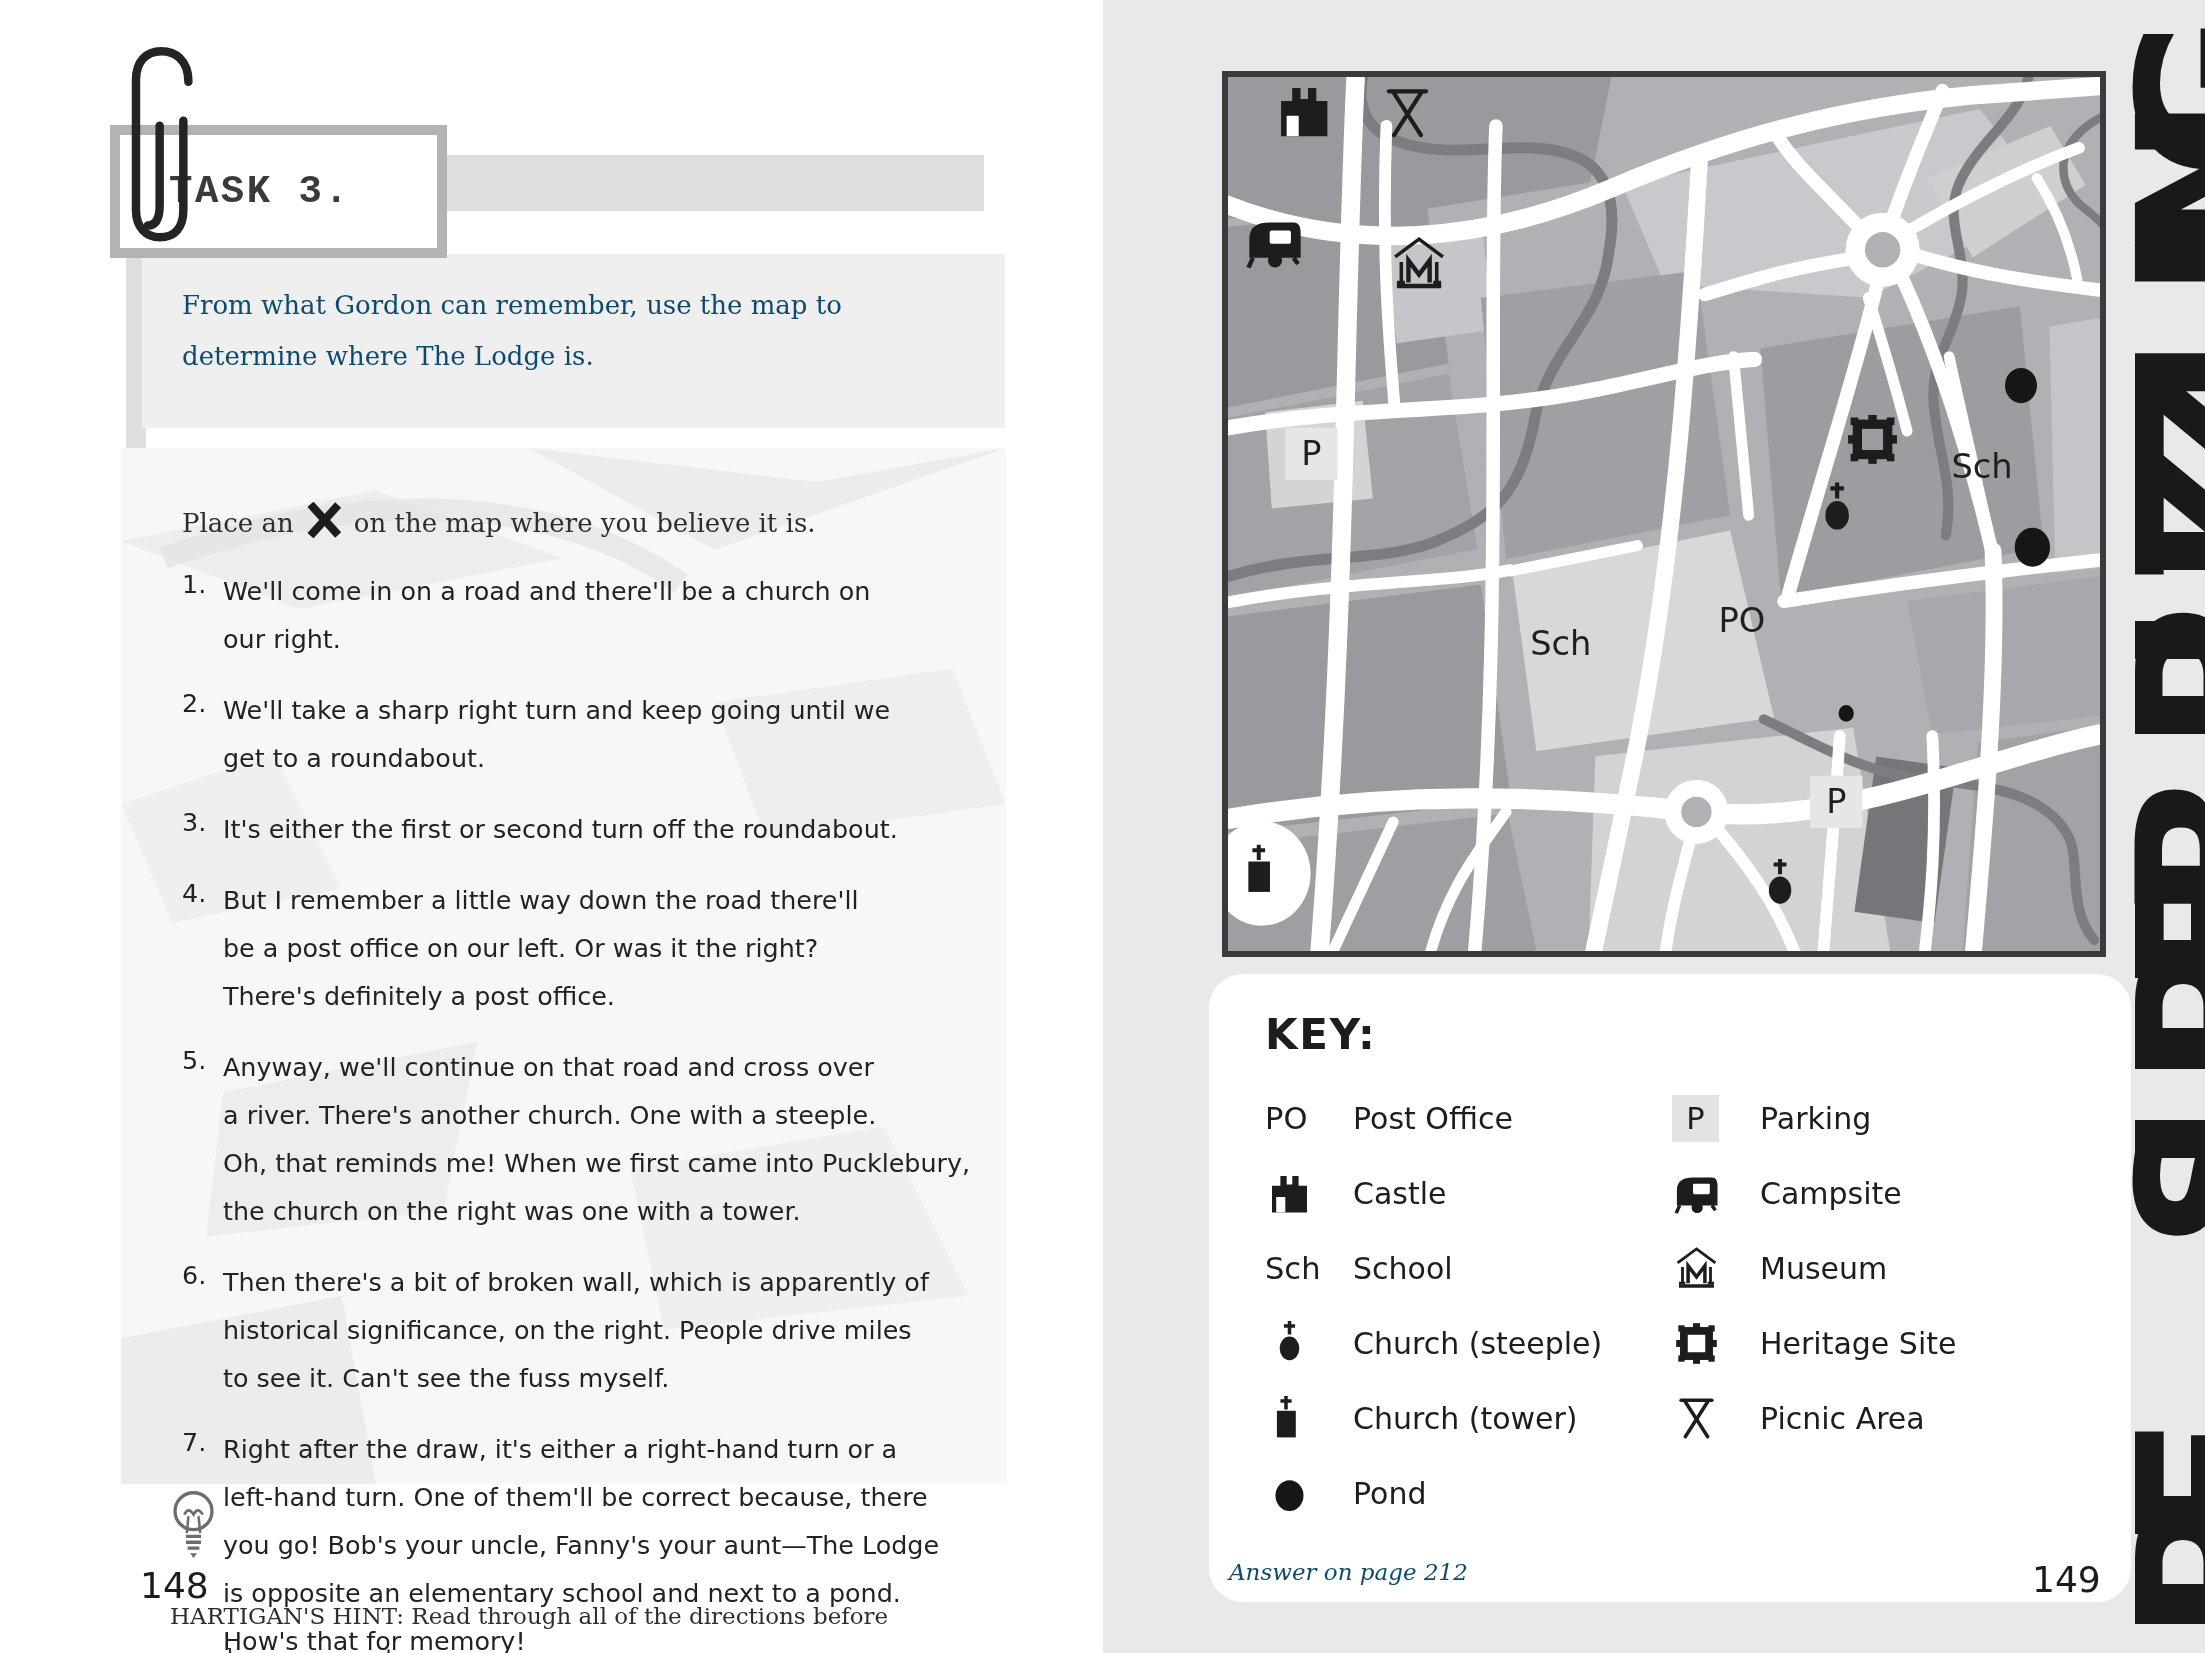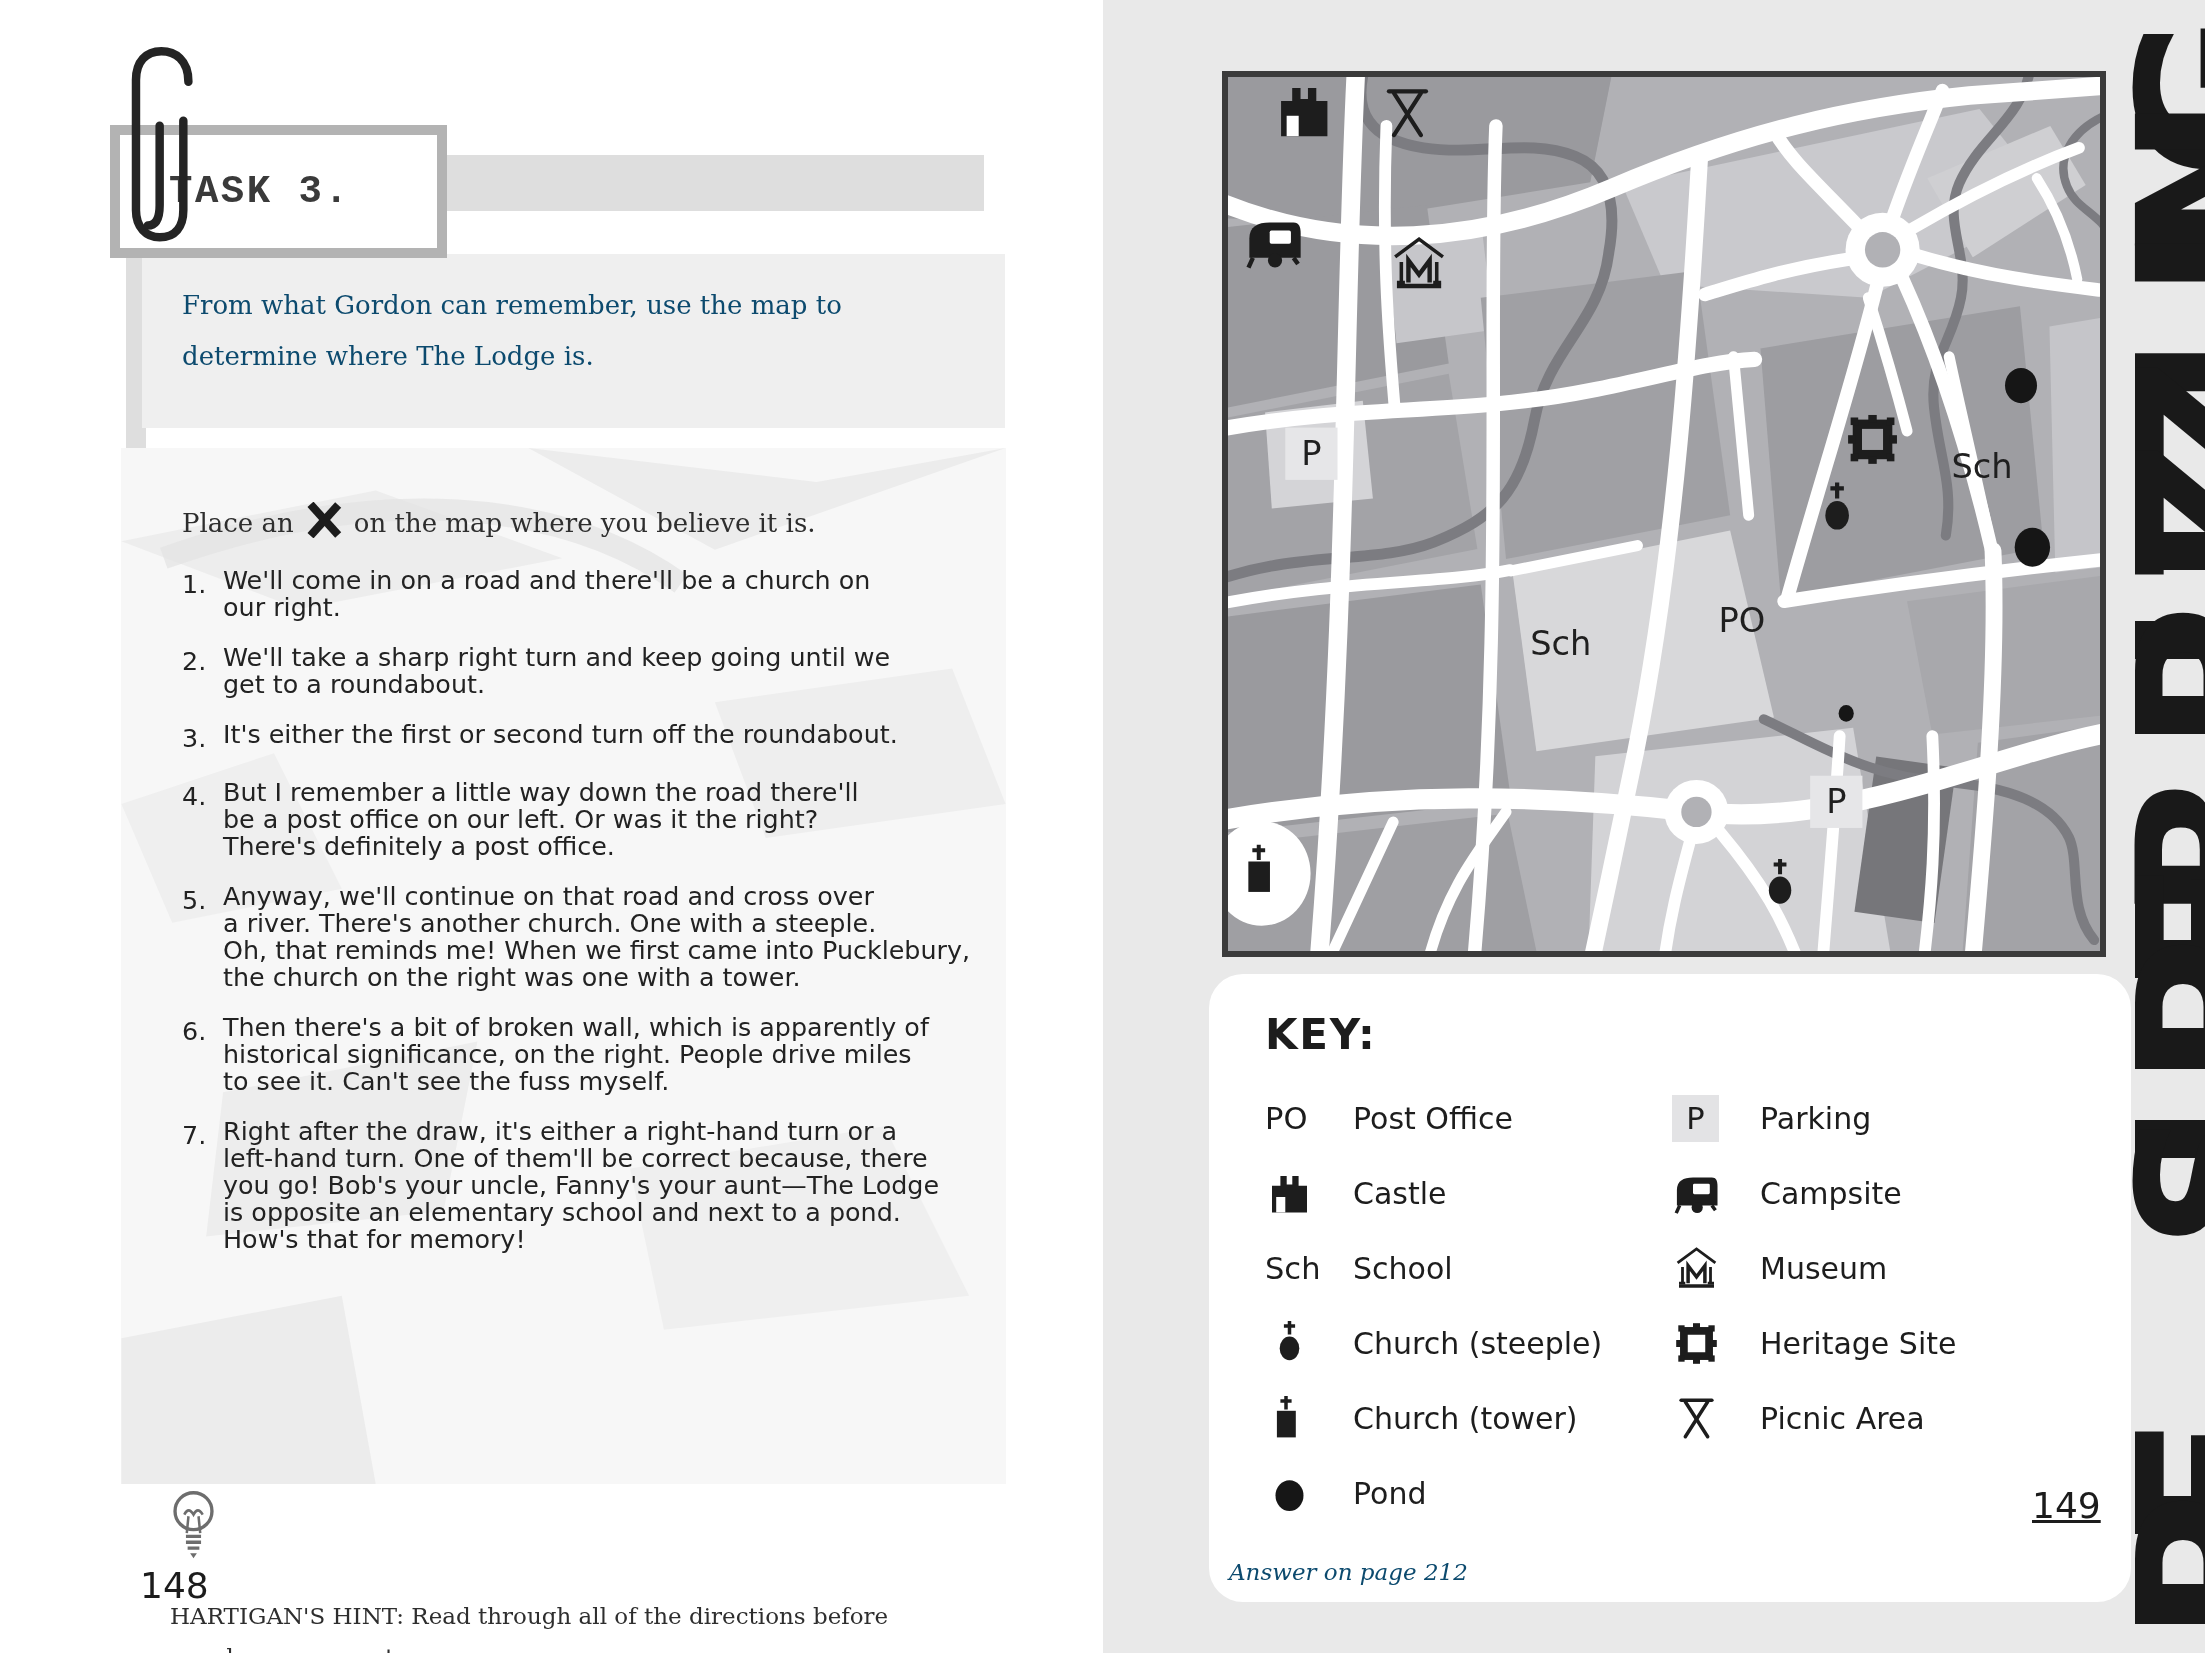--- a/index.html
+++ b/index.html
@@ -20,28 +20,28 @@
   .intro-panel{position:absolute;left:142px;top:254px;width:863px;height:174px;background:#efefef;}
   .intro-text{position:absolute;left:182px;top:280px;width:806px;font-family:"DejaVu Serif","Liberation Serif",serif;
               font-size:26px;line-height:51px;color:#0c4a6e;white-space:pre-line;}
   .paper-panel{position:absolute;left:121px;top:448px;width:885px;height:1036px;background:#f7f7f7;overflow:hidden;}
   .place-line{position:absolute;left:182px;top:505px;width:814px;font-family:"DejaVu Serif","Liberation Serif",serif;
               font-size:26px;color:#2e2e2e;display:flex;align-items:center;gap:12px;}
   .x-marker{display:inline-block;width:36px;height:36px;position:relative;top:-3.4px;}
   .directions{position:absolute;left:182px;top:567px;width:802px;}
   .dir-item{display:flex;margin-bottom:23px;color:#222;}
   .dir-num{width:41px;flex:none;font-size:25.4px;line-height:35px;}
-  .dir-text{font-size:25.4px;line-height:27px;white-space:pre-line;}
+  .dir-text{font-size:25.4px;line-height:48px;white-space:pre-line;}
   .hint-row{position:absolute;left:170px;top:1489px;display:flex;gap:29px;align-items:flex-start;flex-direction:column;}
   .hint-bulb{width:47px;height:78px;flex:none;}
   .hint-text{font-family:"DejaVu Serif","Liberation Serif",serif;font-size:23px;line-height:41px;
              color:#2e2e2e;white-space:pre-line;max-width:763px;}
   .pagenum{position:absolute;font-size:36px;color:#1c1c1c;}
   #pagenum-left{left:140px;top:1565px;}
-  #pagenum-right{left:929px;top:1485px;text-decoration:underline;}
+  #pagenum-right{left:929px;top:1559px;}
 
   
   .map-frame{position:absolute;left:119px;top:71px;width:872px;height:874px;border:6px solid #3b3b3b;
              background:#b1b1b5;}
   .map-frame svg{display:block;width:100%;height:100%;}
   .map-label{font-family:"DejaVu Sans",sans-serif;font-size:40px;fill:#1f1f1f;}
   .key-panel{position:absolute;left:106px;top:974px;width:922px;height:628px;background:#ffffff;
              border-radius:34px;box-sizing:border-box;padding:36px 42px 17px 56px;}
   .key-title{font-size:42px;font-weight:bold;color:#1d1d1d;letter-spacing:1.7px;margin-bottom:32px;}
   .key-cols{display:flex;}

